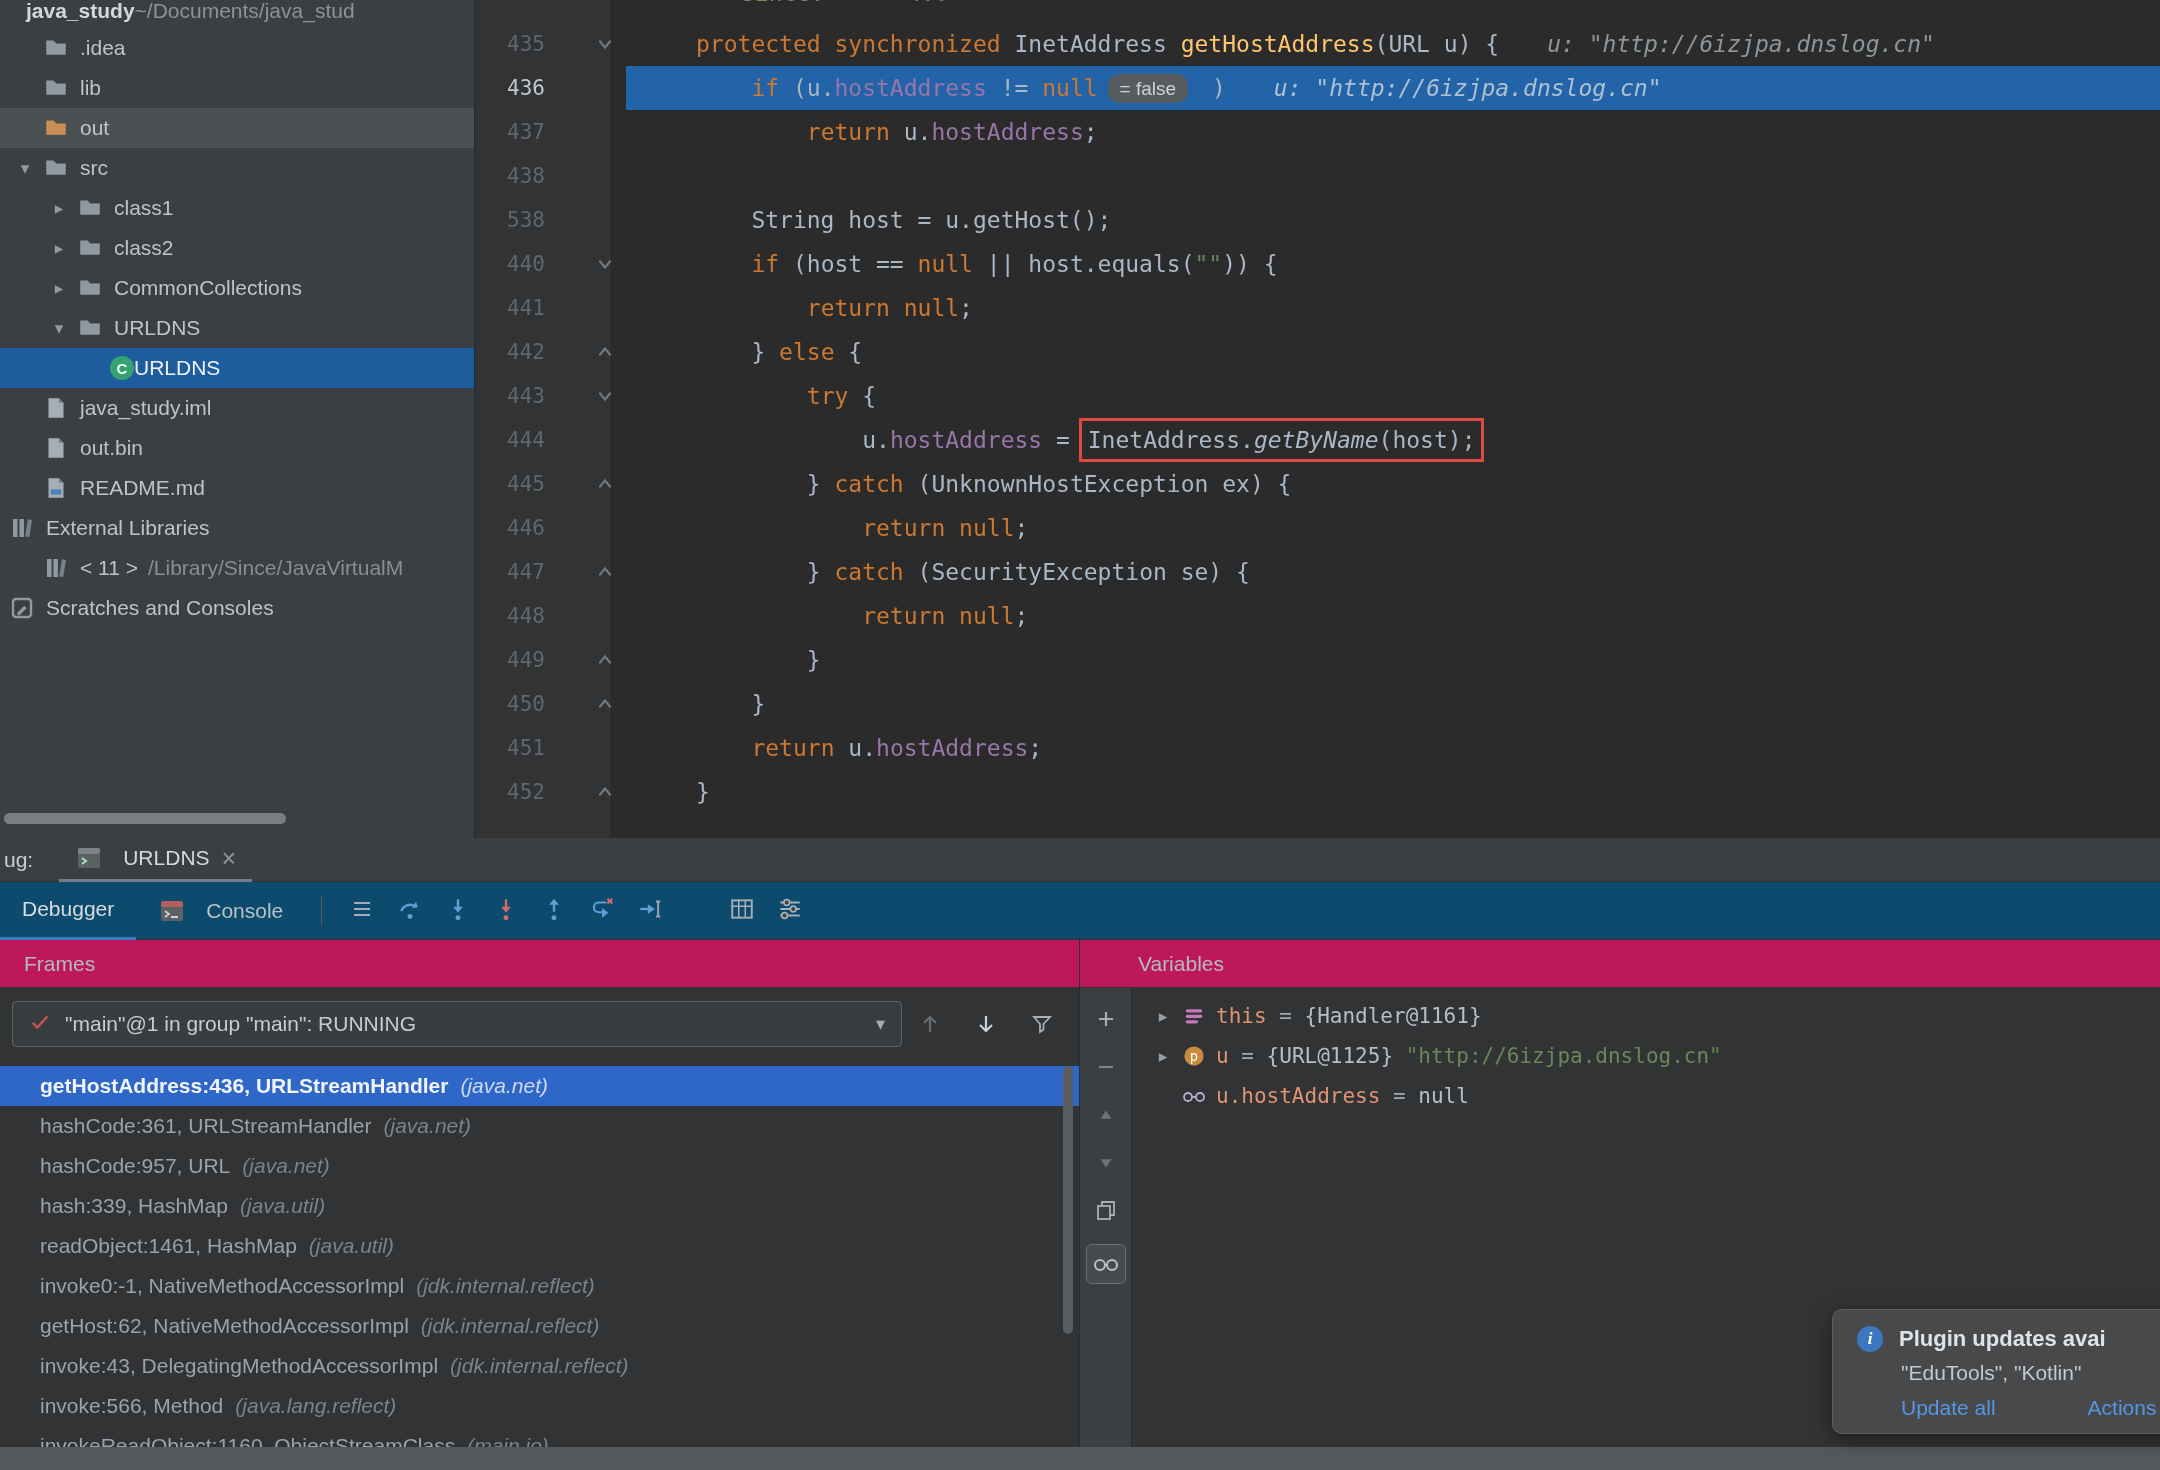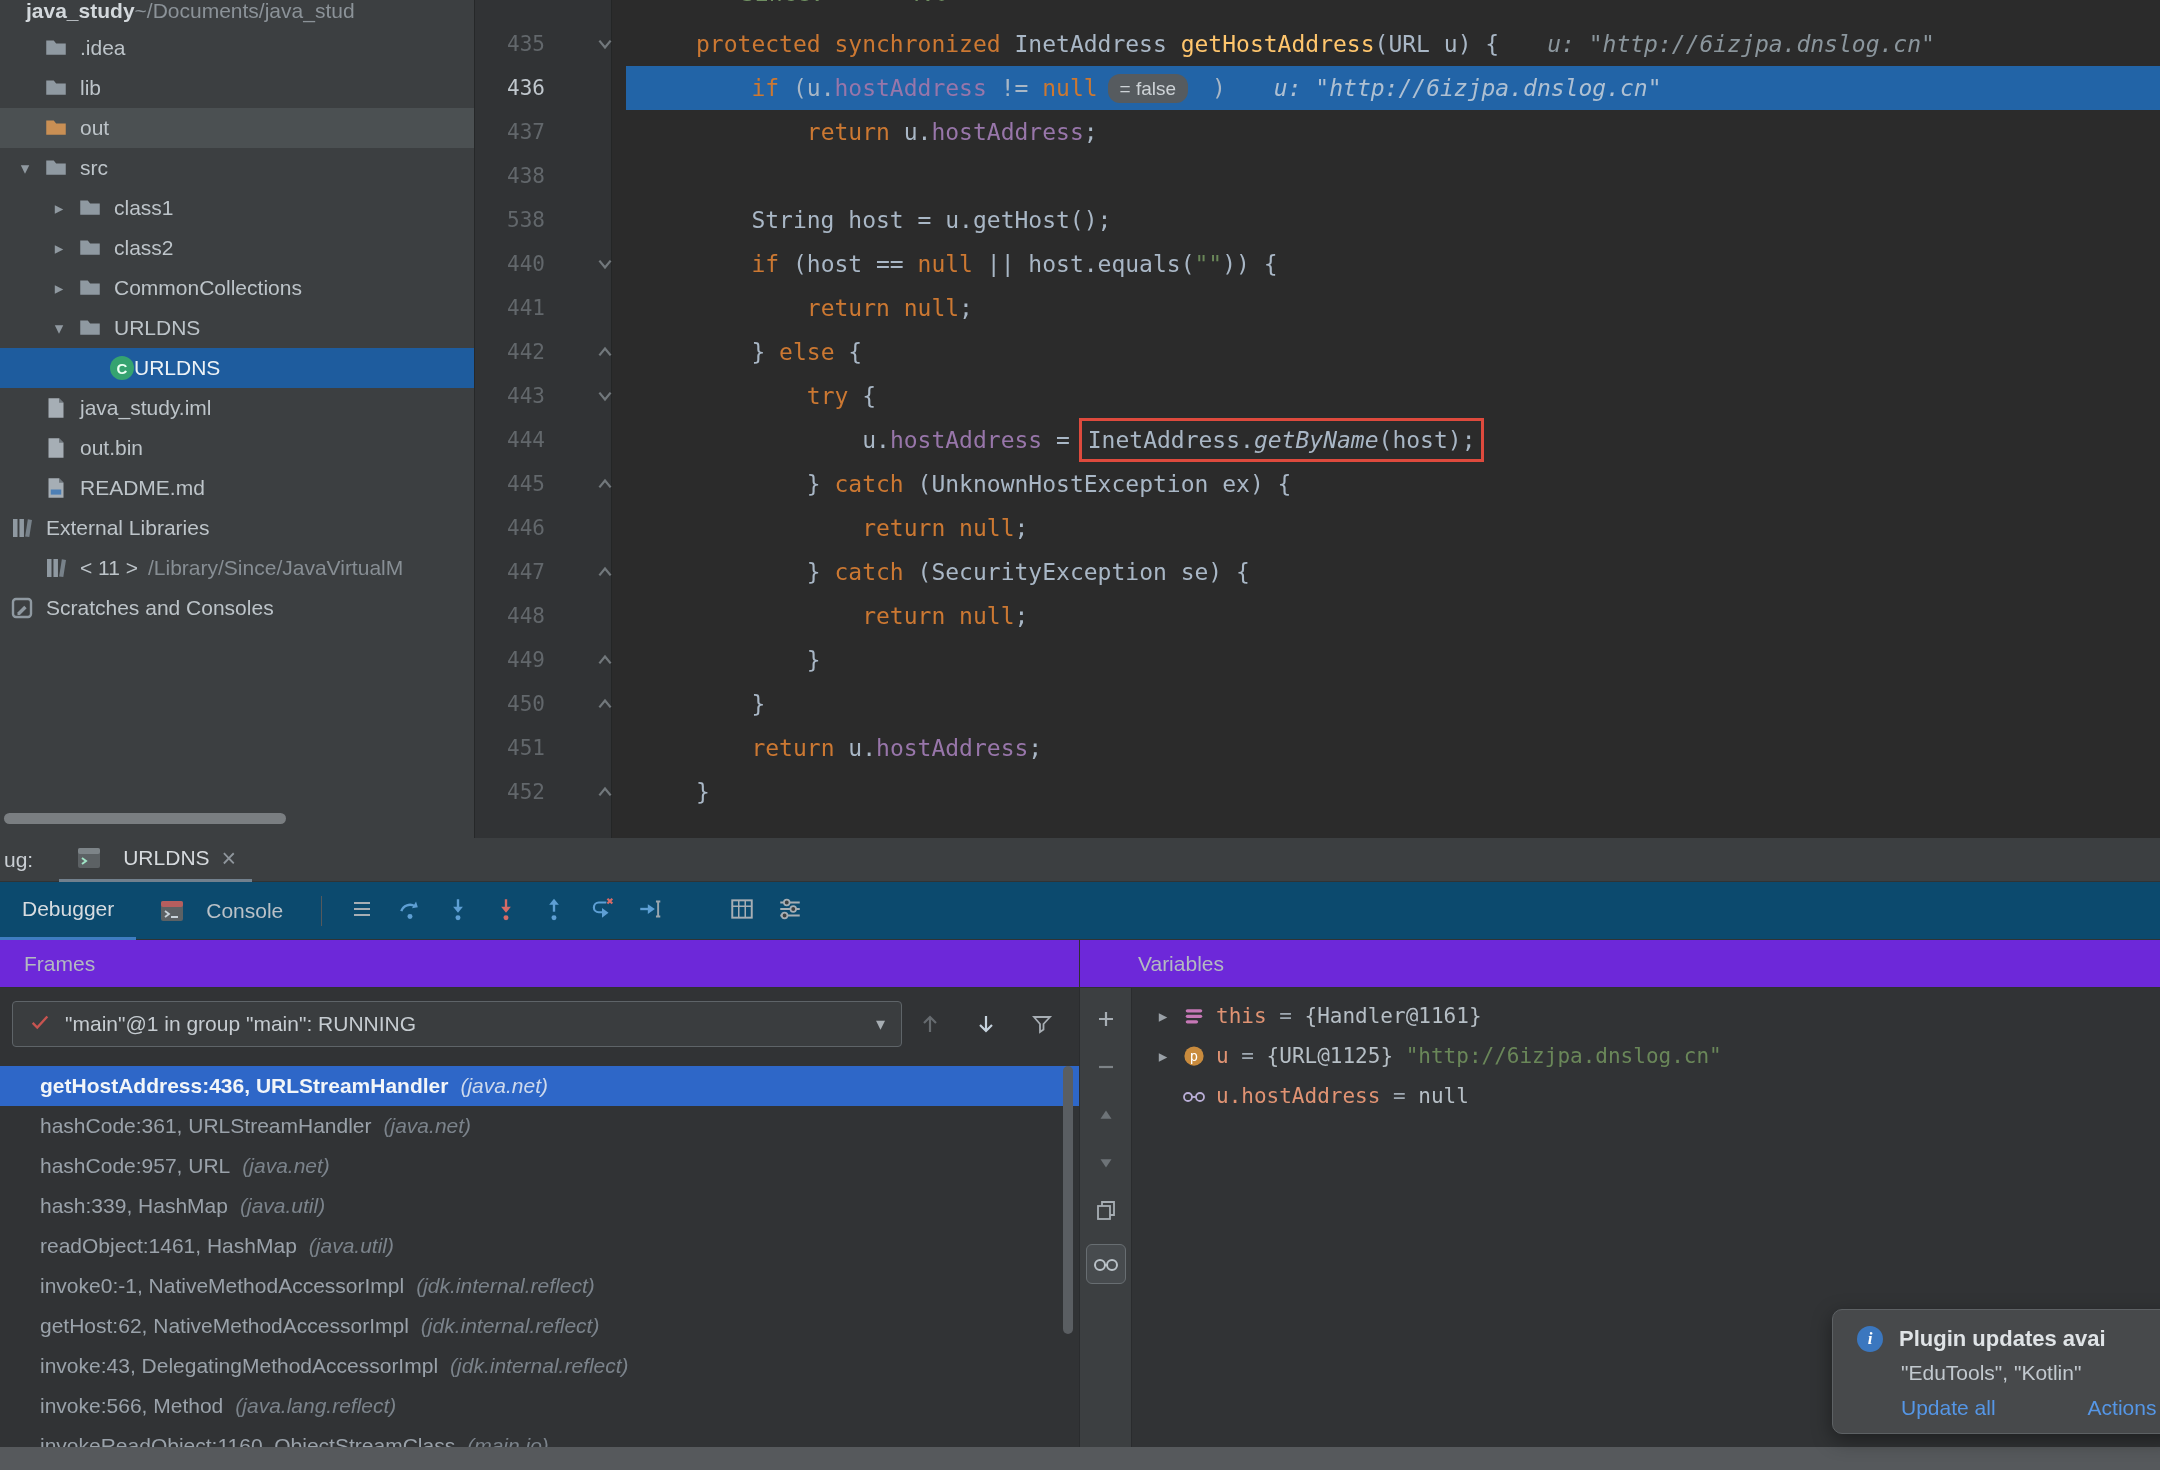--- a/index.html
+++ b/index.html
@@ -42,21 +42,21 @@
 .debug-tabs-row{height:44px;display:flex;align-items:center;background:#3c3f41;border-bottom:1px solid #313334}
 .debug-label{font-size:21px;color:#c9ced3;padding-left:4px}
 .session-tab{height:44px;display:flex;align-items:center;gap:10px;padding:0 16px;margin-left:26px;border-bottom:3px solid #72808d;color:#d6dade;font-size:21px}
 .tab-close{color:#8f969c;font-size:25px;margin-left:2px;line-height:20px}
 .debug-toolbar-row{height:58px;display:flex;align-items:center;background:#0c4a6e;border-bottom:1px solid #313334}
 .dtab{height:58px;display:flex;align-items:center;gap:10px;padding:0 22px;font-size:21px;color:#bac1c7}
 .dtab.selected{color:#d8dce0;border-bottom:3px solid #3f7dc2}
 .vsep{width:1px;height:30px;background:#55595c;margin:0 16px}
 .tbtn{width:48px;height:42px;display:flex;align-items:center;justify-content:center}
 .tbtn.gap{margin-left:44px}
-.panel-headers{height:48px;display:flex;border-bottom:1px solid #2f3132;background:#6d28d9}
+.panel-headers{height:48px;display:flex;border-bottom:1px solid #2f3132;background:#be185d}
 .ph-frames{width:1080px;border-right:1px solid #2f3132;display:flex;align-items:center;padding-left:24px;color:#b3bac0;font-size:21px}
 .ph-vars{flex:1;display:flex;align-items:center;padding-left:58px;color:#b3bac0;font-size:21px}
 .debug-body{display:flex;height:482px;position:relative}
 #frames-panel{width:1080px;background:#313335;border-right:1px solid #2a2c2e;position:relative;overflow:hidden}
 .thread-row{height:72px;display:flex;align-items:center;padding-left:12px}
 .thread-combo{width:890px;height:46px;background:#3a3d3f;border:1px solid #5e6468;border-radius:4px;display:flex;align-items:center;padding:0 16px;color:#c6ccd1;font-size:21px;gap:14px}
 .combo-arrow{margin-left:auto;color:#a6adb2;font-size:18px}
 .titem{width:56px;display:flex;justify-content:center;align-items:center}
 #frames-list{margin-top:6px}
 .frame-row{height:40px;display:flex;align-items:center;padding-left:40px;font-size:21px;color:#9aa2aa;white-space:nowrap}

